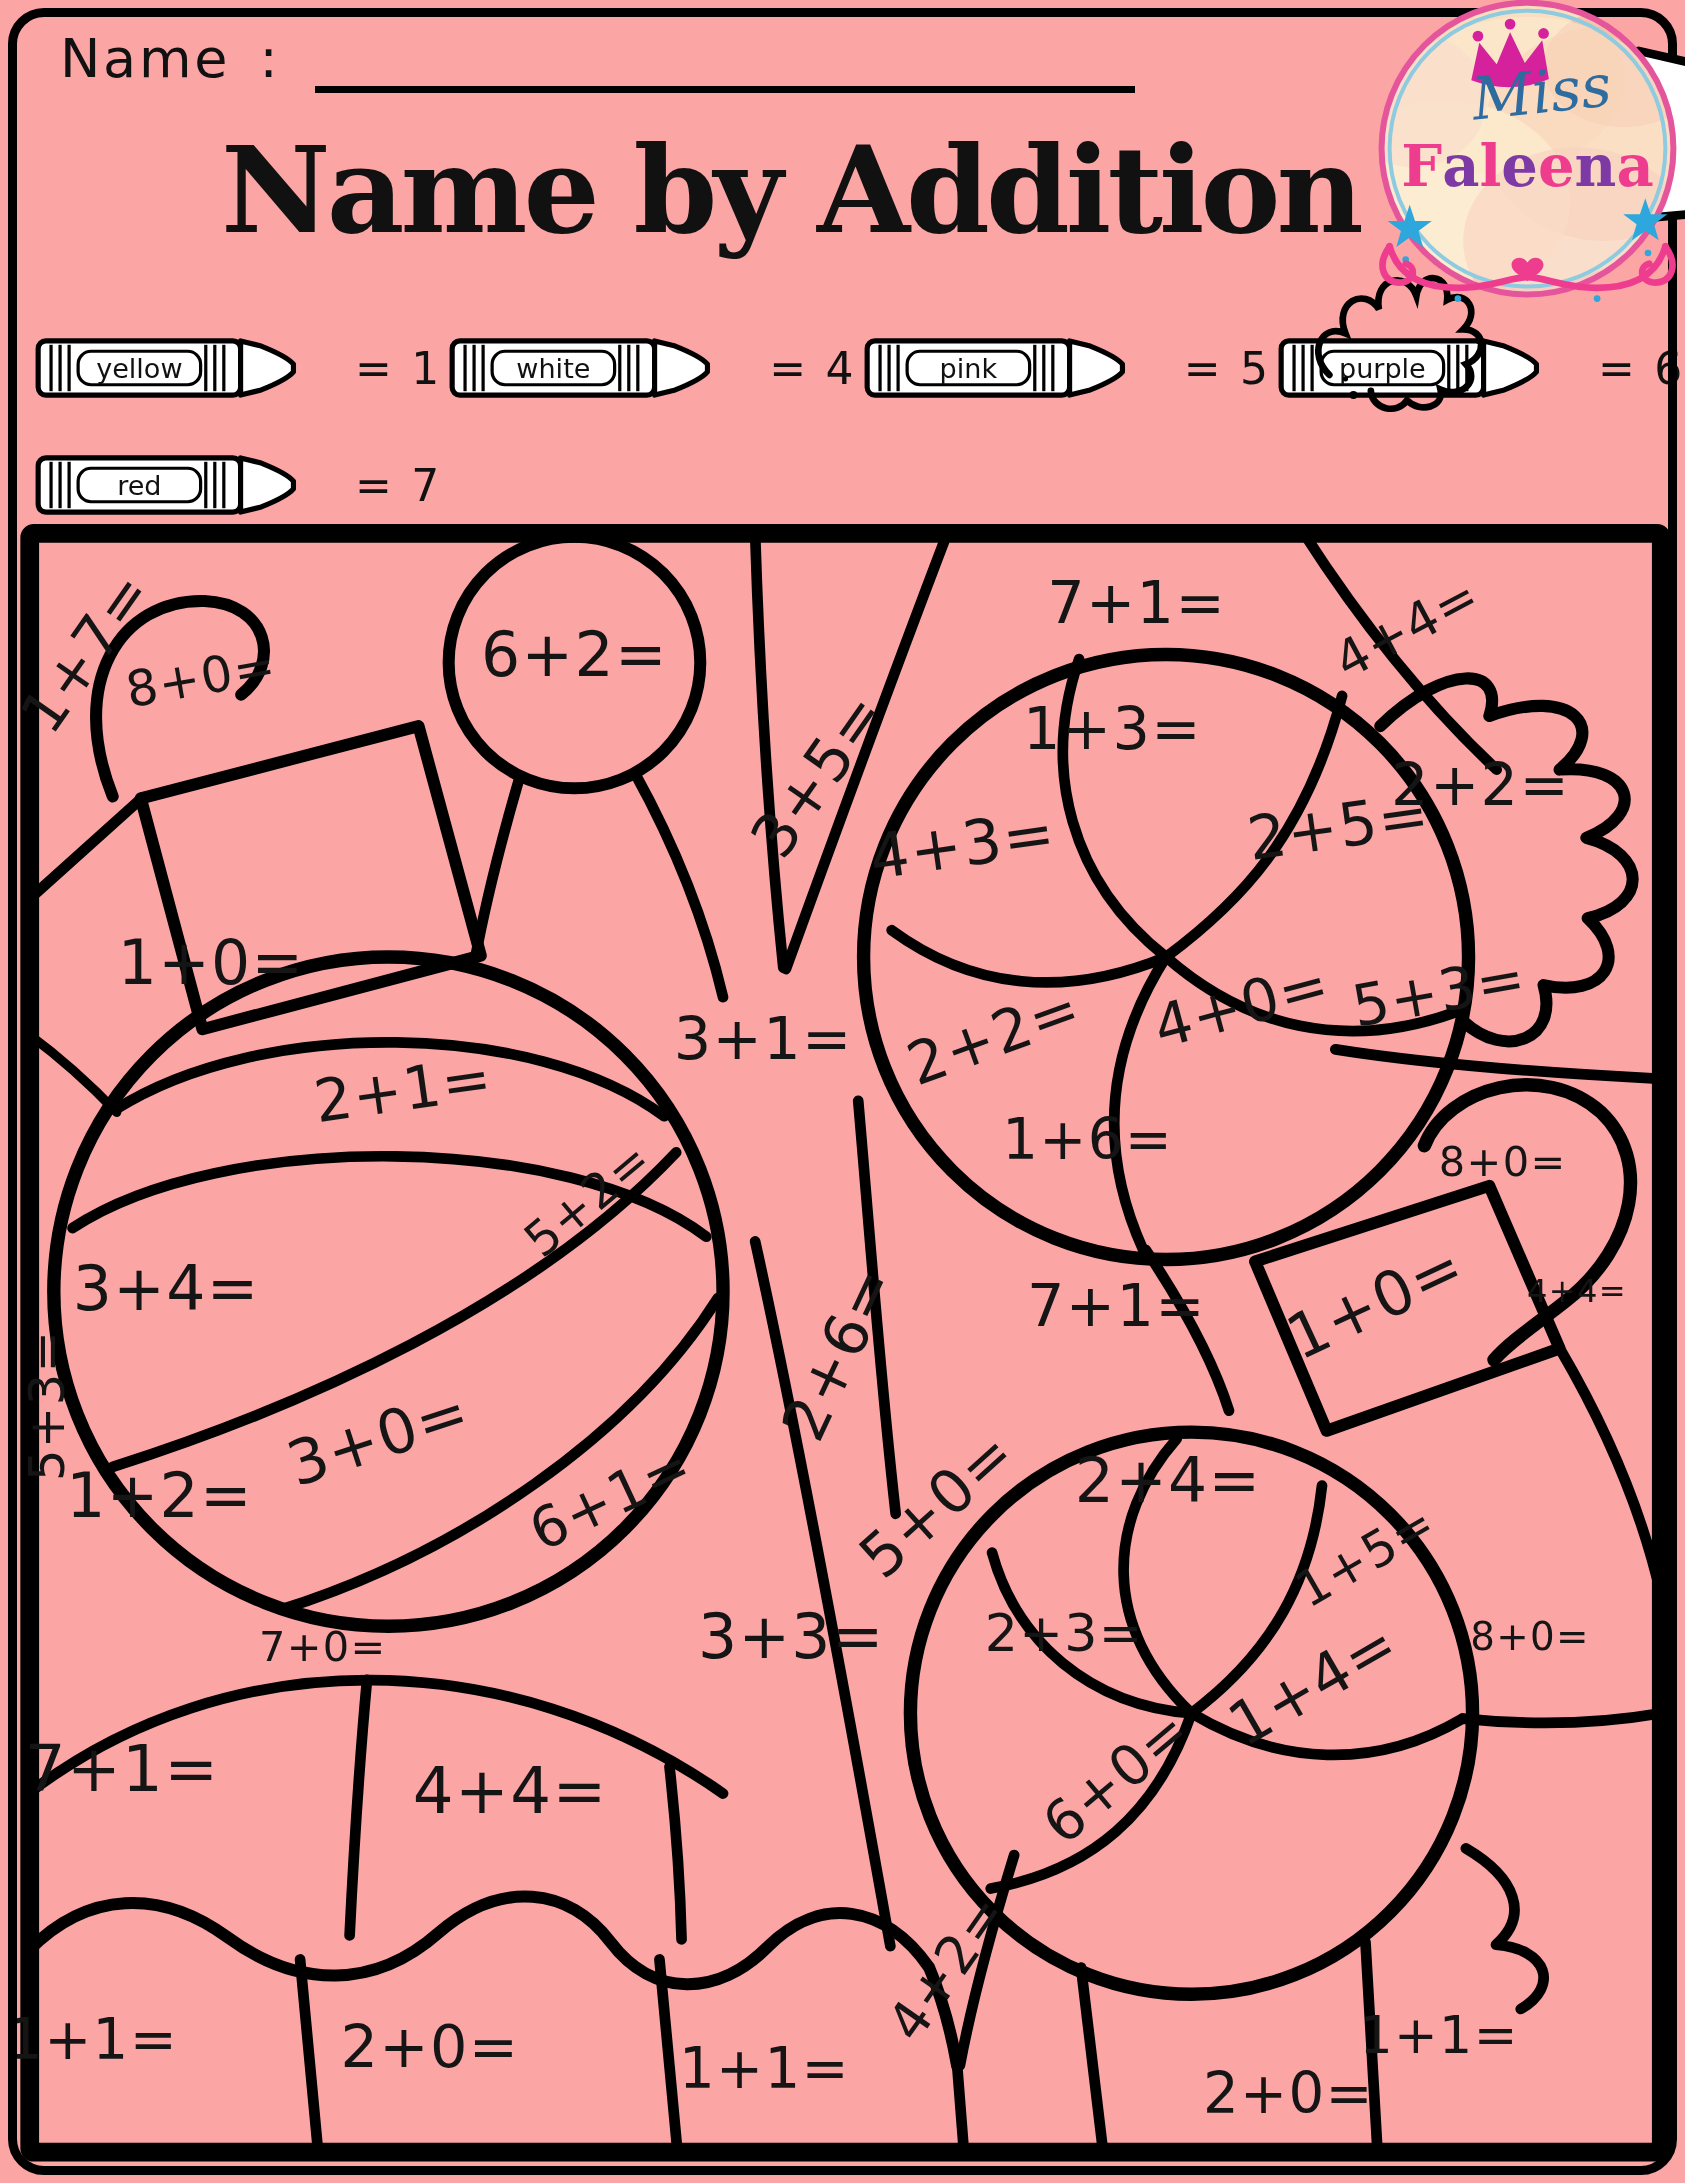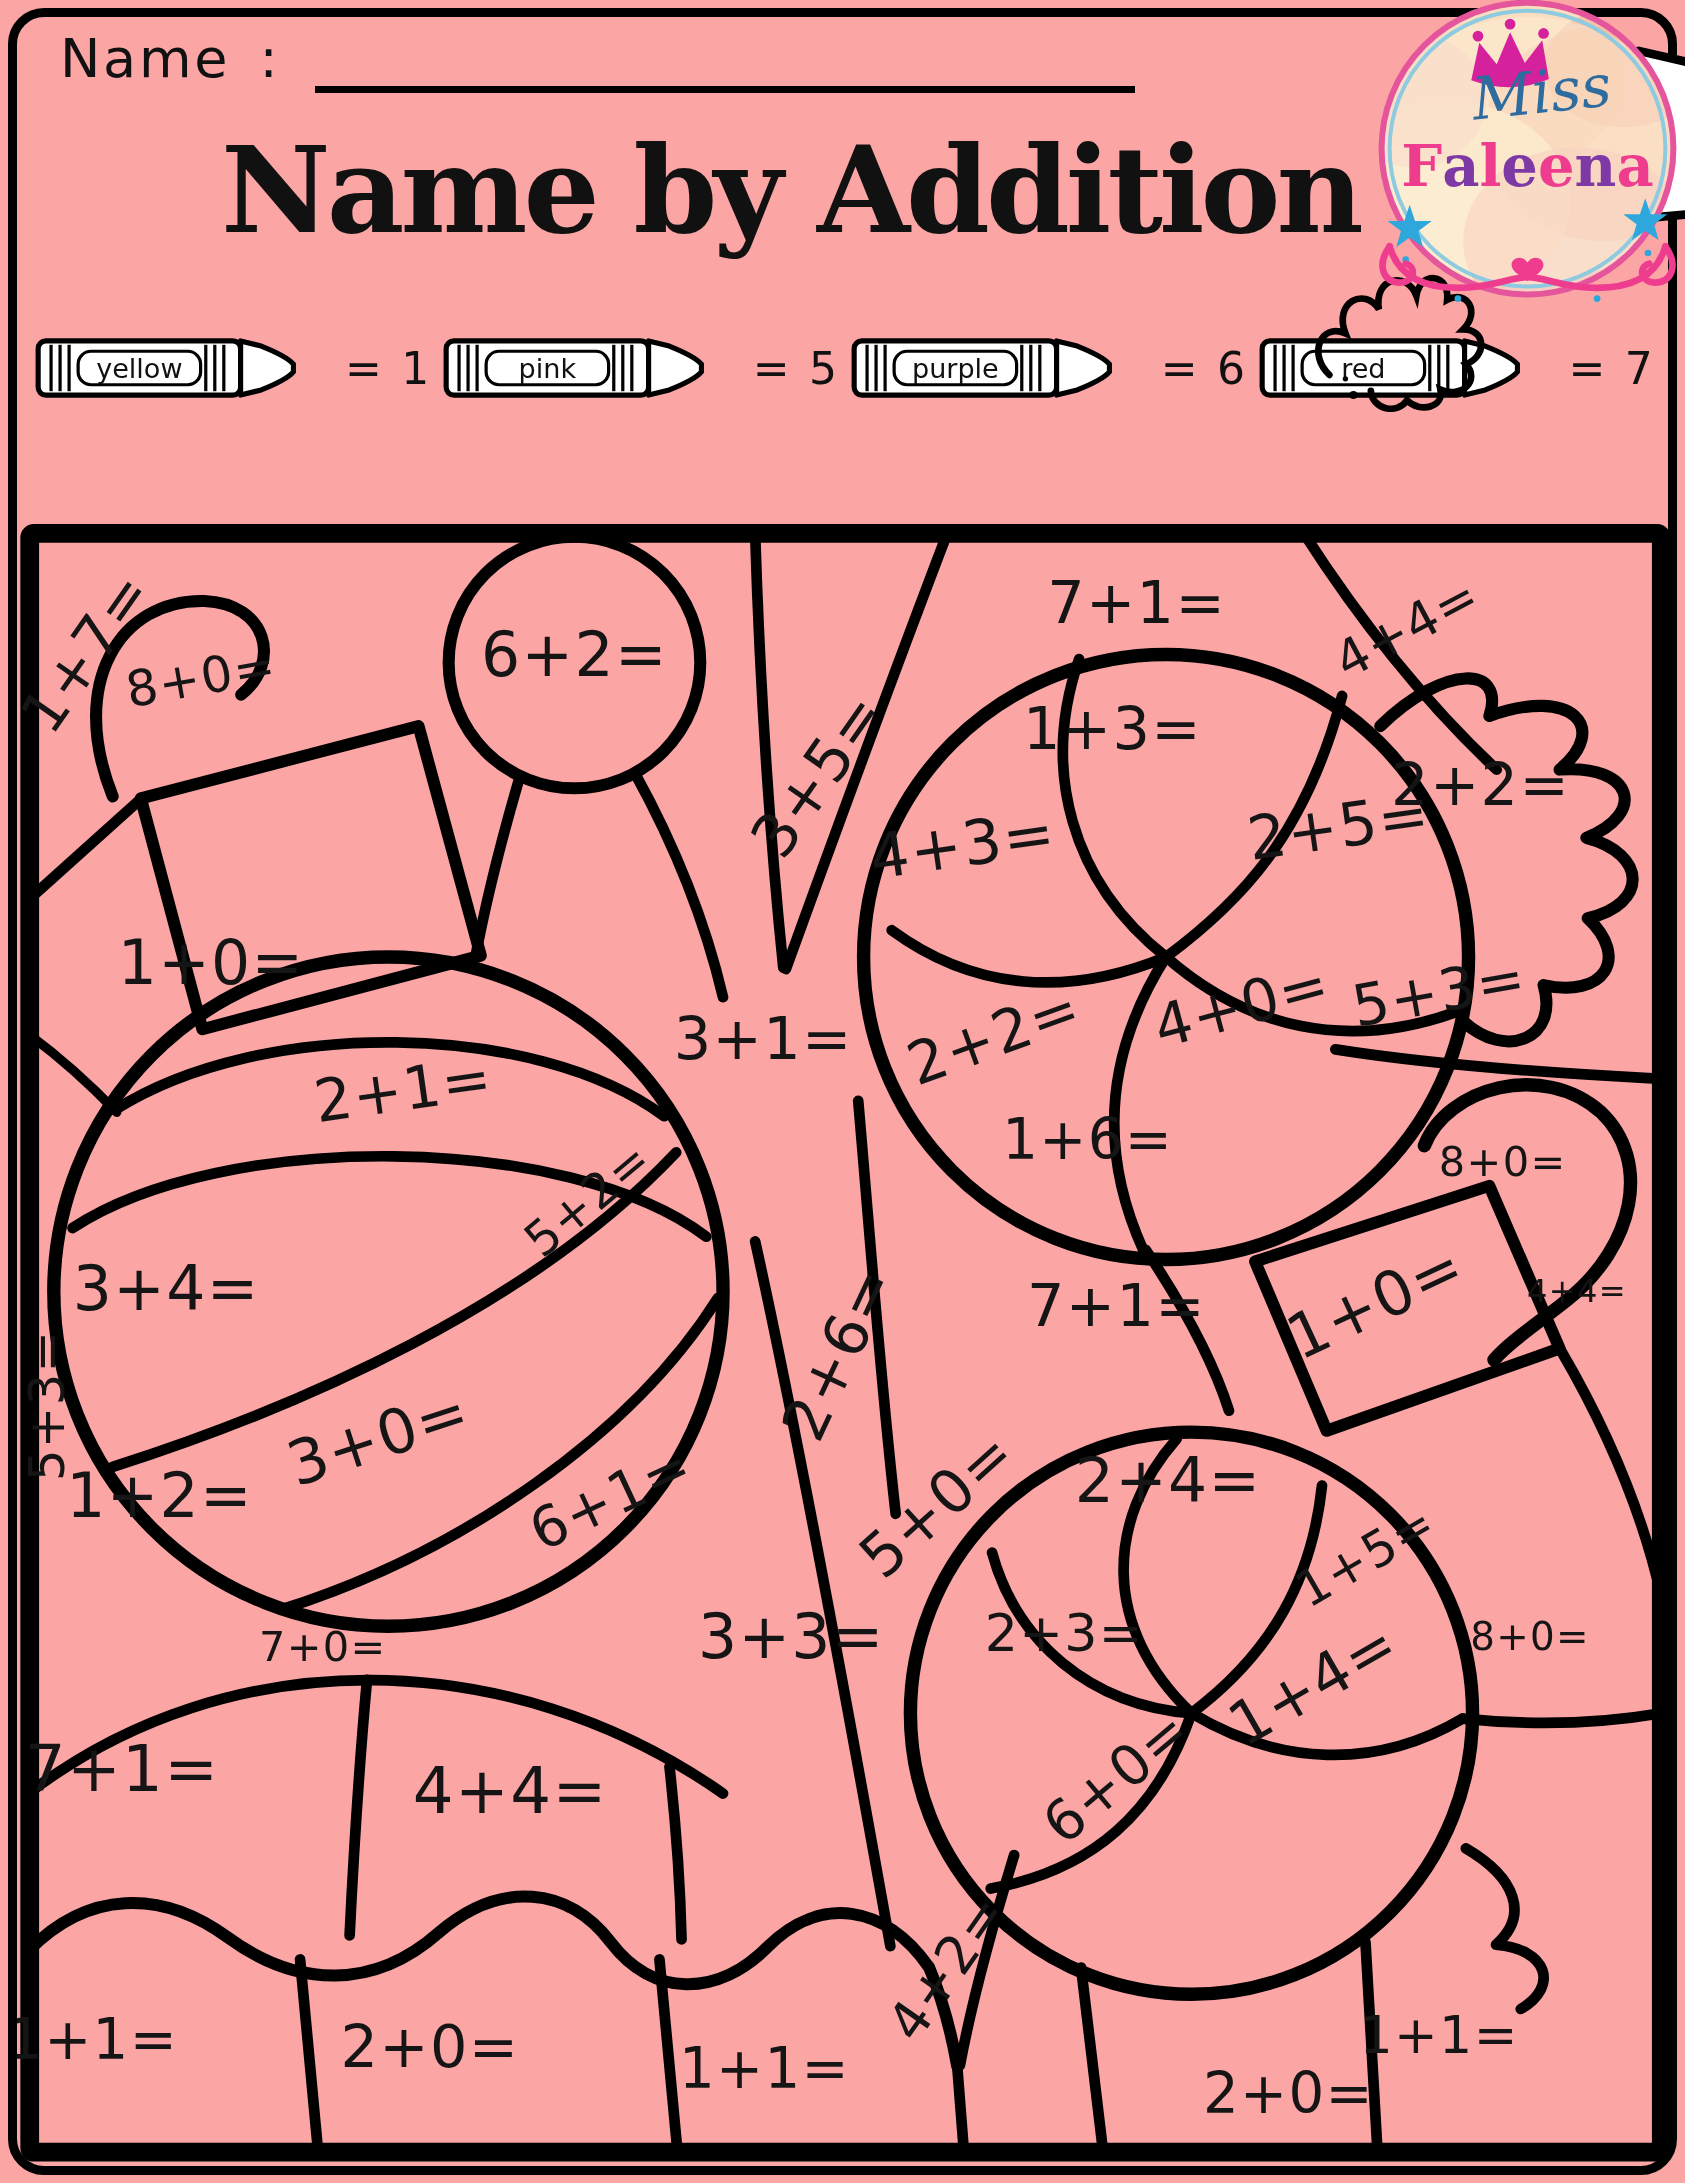--- a/index.html
+++ b/index.html
@@ -8,21 +8,21 @@
   .outer-border{position:absolute;left:8px;top:8px;right:8px;bottom:8px;
         border:9.4px solid #000;border-radius:36px;pointer-events:none;z-index:2;}
   .name-row{position:absolute;left:60px;top:27px;z-index:1;display:flex;align-items:flex-end;}
   .name-label{font-size:54px;letter-spacing:2.7px;font-weight:400;}
   .name-colon{font-size:54px;margin-left:29.4px;}
   .name-line{position:absolute;left:315px;top:86px;width:820px;height:6.7px;background:#000;z-index:1;}
   .page-title{position:absolute;left:221px;top:119px;z-index:1;white-space:nowrap;
         font-family:"DejaVu Serif",serif;font-weight:bold;font-size:120px;letter-spacing:-4px;}
   .legend{position:absolute;left:33px;top:329px;width:1626px;z-index:1;
         display:grid;grid-template-columns:repeat(4,1fr);row-gap:39px;column-gap:5.4px;}
-  .legend-item{display:flex;align-items:center;gap:9px;}
+  .legend-item{display:flex;align-items:center;gap:19px;}
   .crayon{width:303px;height:78px;flex:0 0 auto;}
   .crayon-label{font-size:42px;font-family:"DejaVu Sans",sans-serif;fill:#111;}
   .legend-eq{font-size:44px;white-space:nowrap;letter-spacing:2.7px;}
   svg.art{position:absolute;left:0;top:0;z-index:0;}
   .logo-wrap{position:absolute;left:1289px;top:0;width:402px;height:415px;z-index:3;}
   text.problem{font-family:"DejaVu Sans",sans-serif;fill:#151515;letter-spacing:2px;}
 </style>
 </head>
 <body>
 
@@ -50,20 +50,39 @@
             <line x1="42" y1="24" x2="42" y2="96"></line>
             <line x1="56" y1="24" x2="56" y2="96"></line>
             <line x1="268" y1="24" x2="268" y2="96"></line>
             <line x1="282" y1="24" x2="282" y2="96"></line>
             <line x1="296" y1="24" x2="296" y2="96"></line>
           </g>
           <rect x="70" y="34" width="190" height="52" rx="20" fill="#fff" stroke="#000" stroke-width="5"></rect>
           <text class="crayon-label" x="165" y="75" text-anchor="middle">yellow</text>
         </svg>
         <span class="legend-eq">= 1</span>
+      </div>
+      <div class="legend-item">
+        <svg class="crayon" viewBox="0 0 470 120">
+          <g fill="#fff" stroke="#000" stroke-width="8" stroke-linejoin="round">
+            <rect x="8" y="18" width="314" height="84" rx="12"></rect>
+            <path d="M322,18 L354,26 C384,38 399,48 404,54 L404,66 C399,72 384,82 354,94 L322,102 Z"></path>
+          </g>
+          <g stroke="#000" stroke-width="5">
+            <line x1="28" y1="24" x2="28" y2="96"></line>
+            <line x1="42" y1="24" x2="42" y2="96"></line>
+            <line x1="56" y1="24" x2="56" y2="96"></line>
+            <line x1="268" y1="24" x2="268" y2="96"></line>
+            <line x1="282" y1="24" x2="282" y2="96"></line>
+            <line x1="296" y1="24" x2="296" y2="96"></line>
+          </g>
+          <rect x="70" y="34" width="190" height="52" rx="20" fill="#fff" stroke="#000" stroke-width="5"></rect>
+          <text class="crayon-label" x="165" y="75" text-anchor="middle">white</text>
+        </svg>
+        <span class="legend-eq">= 4</span>
       </div>
       <div class="legend-item">
         <svg class="crayon" viewBox="0 0 470 120">
           <g fill="#fff" stroke="#000" stroke-width="8" stroke-linejoin="round">
             <rect x="8" y="18" width="314" height="84" rx="12"></rect>
             <path d="M322,18 L354,26 C384,38 399,48 404,54 L404,66 C399,72 384,82 354,94 L322,102 Z"></path>
           </g>
           <g stroke="#000" stroke-width="5">
             <line x1="28" y1="24" x2="28" y2="96"></line>
             <line x1="42" y1="24" x2="42" y2="96"></line>

